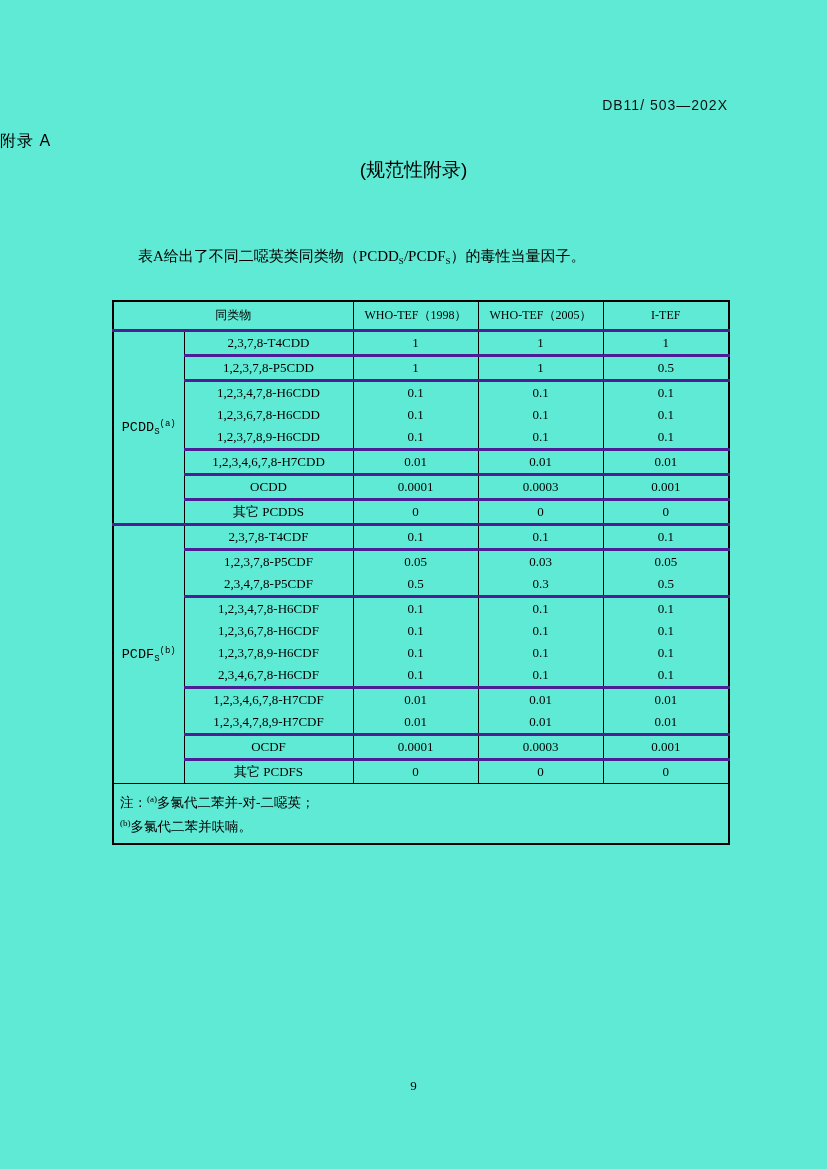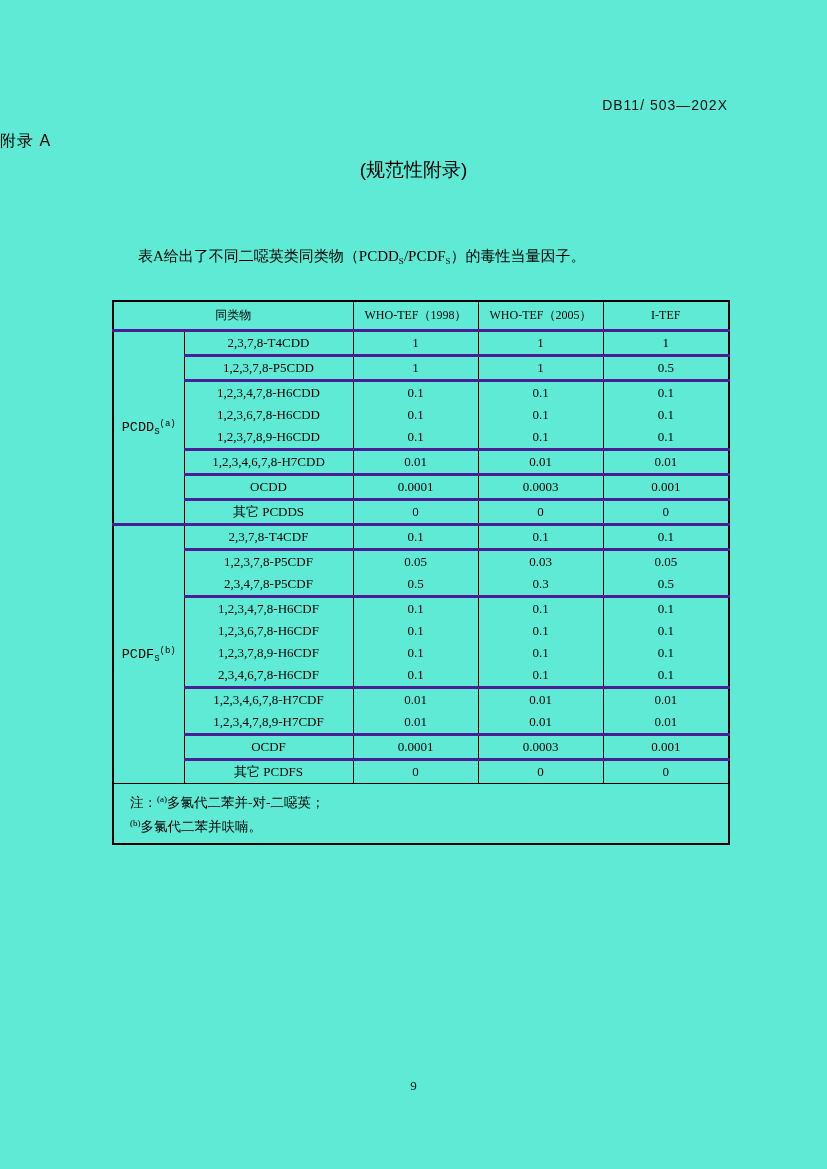--- a/index.html
+++ b/index.html
@@ -57,21 +57,21 @@
     text-align:center; vertical-align:middle;
     height:22px;
     border-left:1px solid #000;
     border-right:1px solid #000;
   }
   .tef tr.hdr td { height:27px; font-size:12px; }
   .tef tr.bs td { border-top:3px solid #4c1d95; }
   .tef td.grp { font-size:13.5px;font-family:Liberation Mono, monospace; }
   .tef td.note {
     text-align:left; height:auto;
-    padding:5px 4px 6px 16px;
+    padding:5px 4px 6px 6px;
     font-size:13.5px; line-height:20px;
     border-left:none; border-right:none;
     border-top:1px solid #000;
   }
   .note-line2 { }
   .pageno {
     position:absolute; top:1078px; left:0; width:100%;
     text-align:center; font-size:13px;
   }
 </style>

